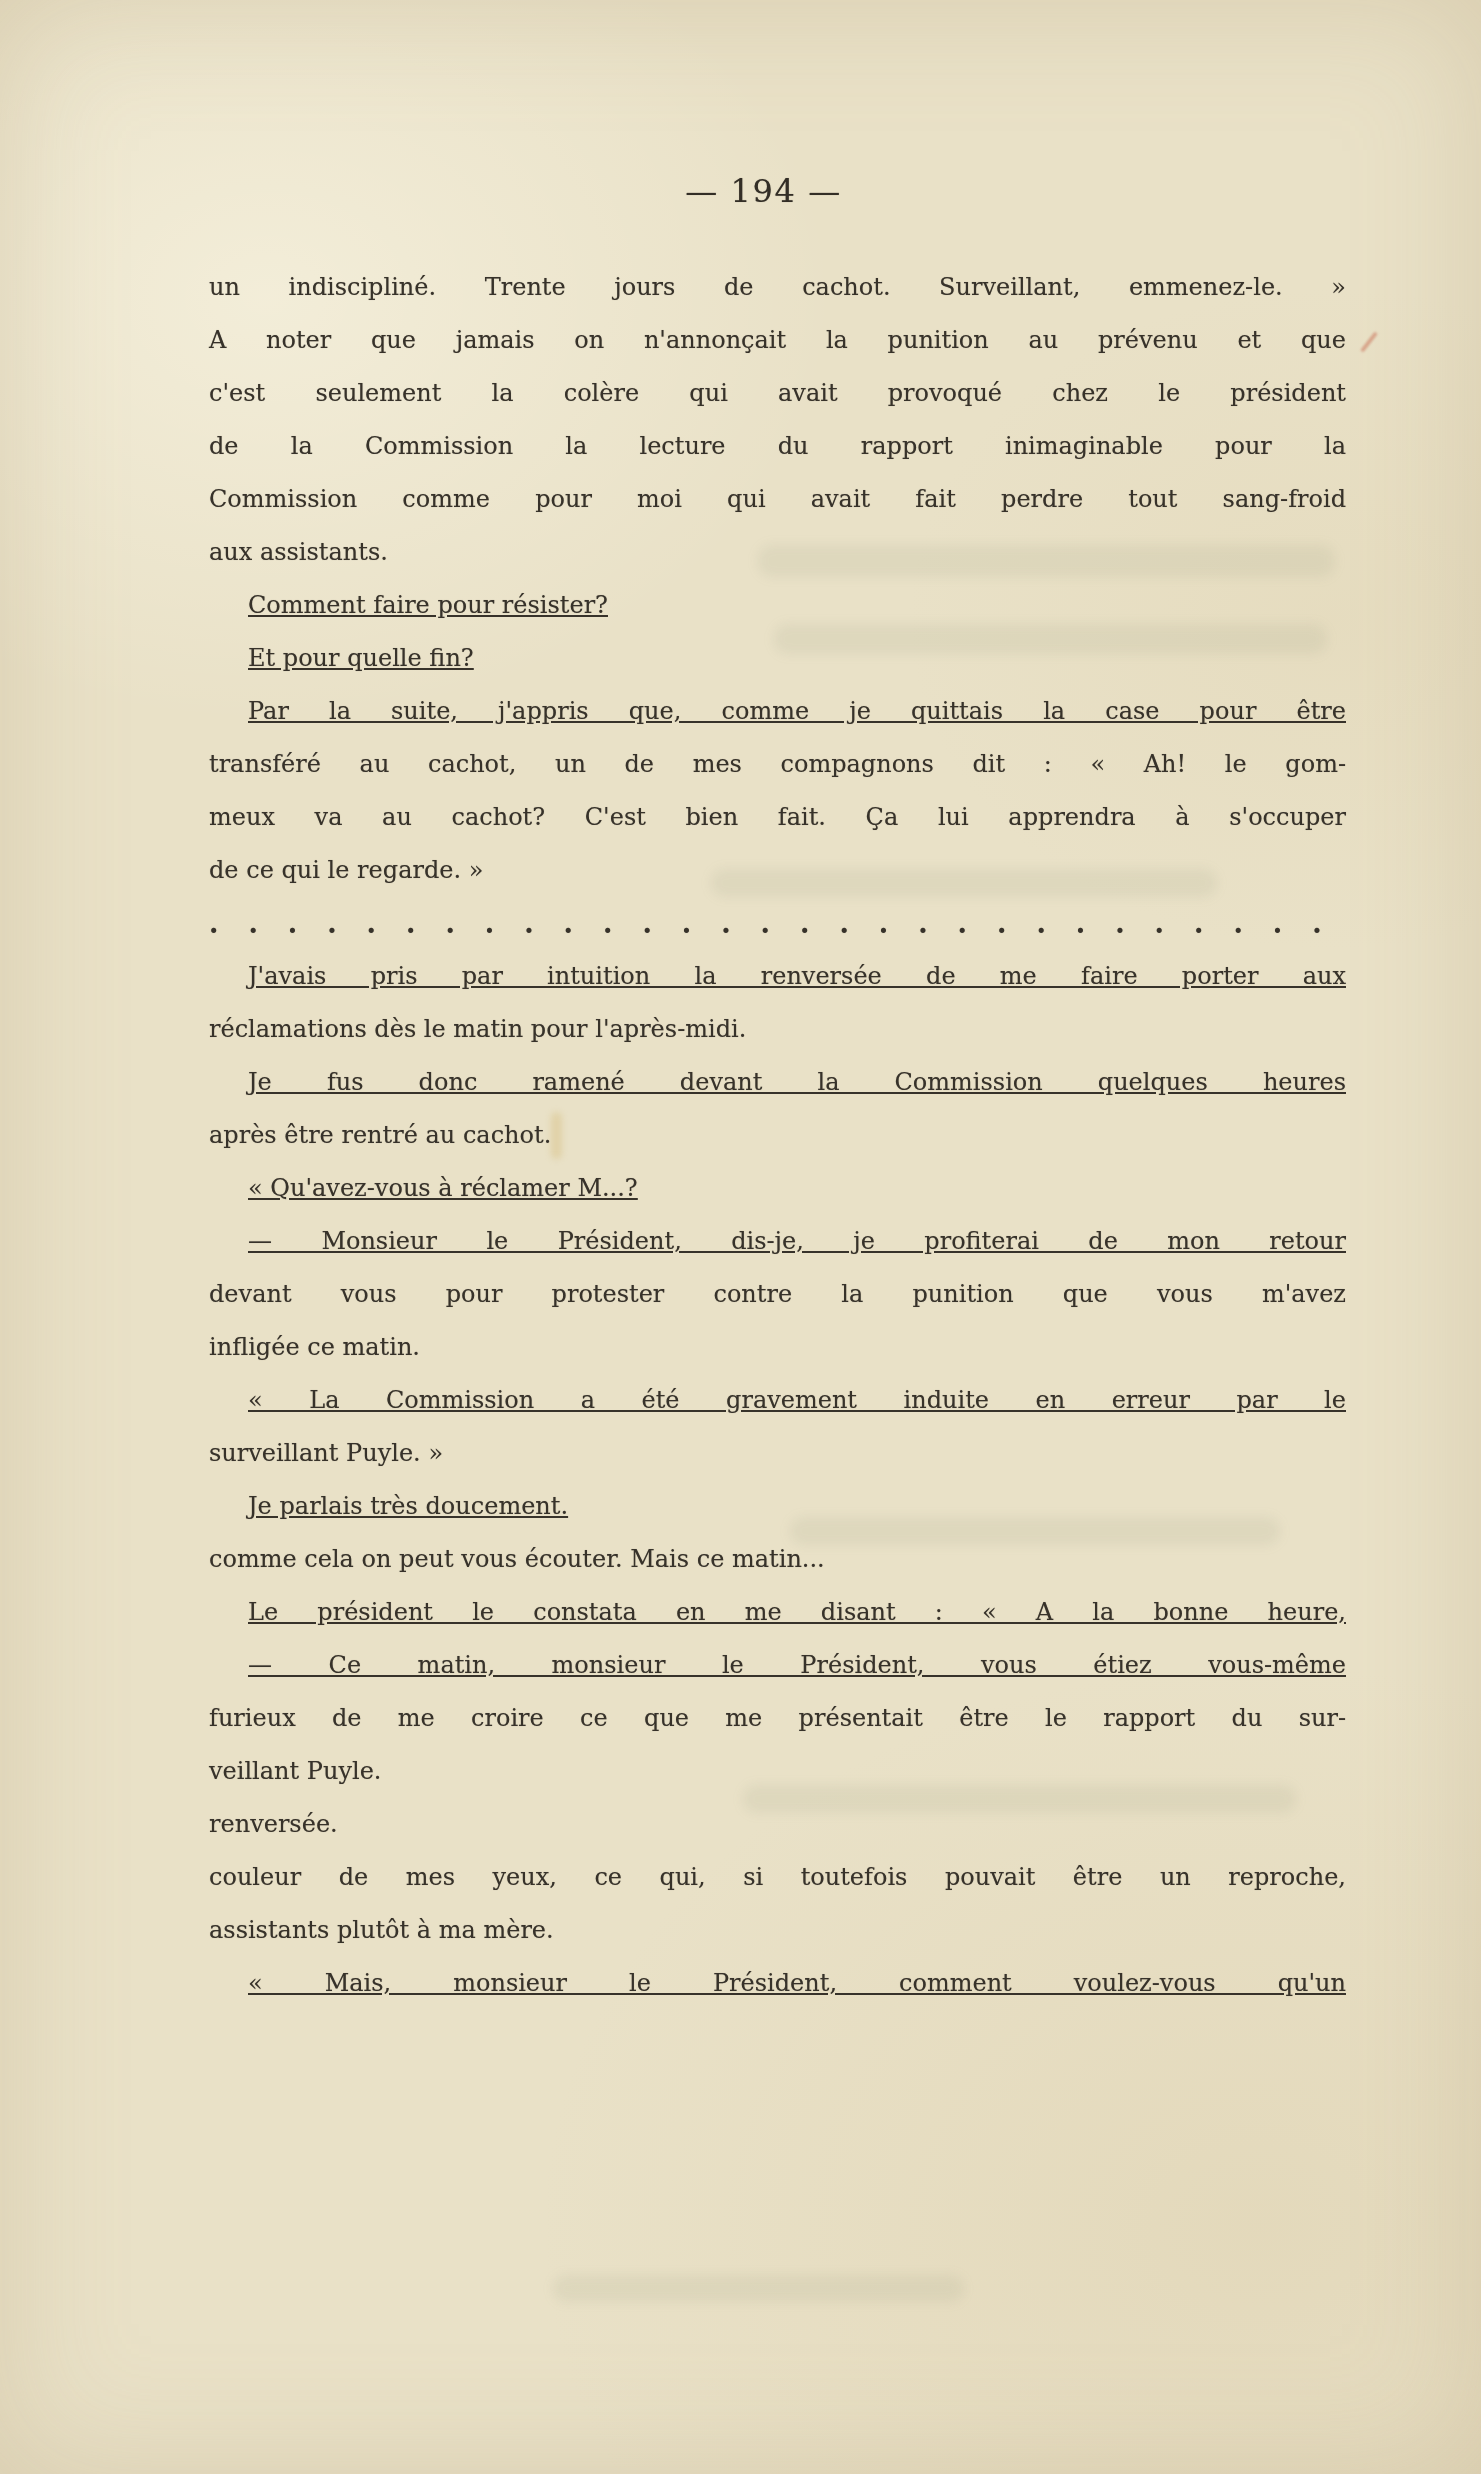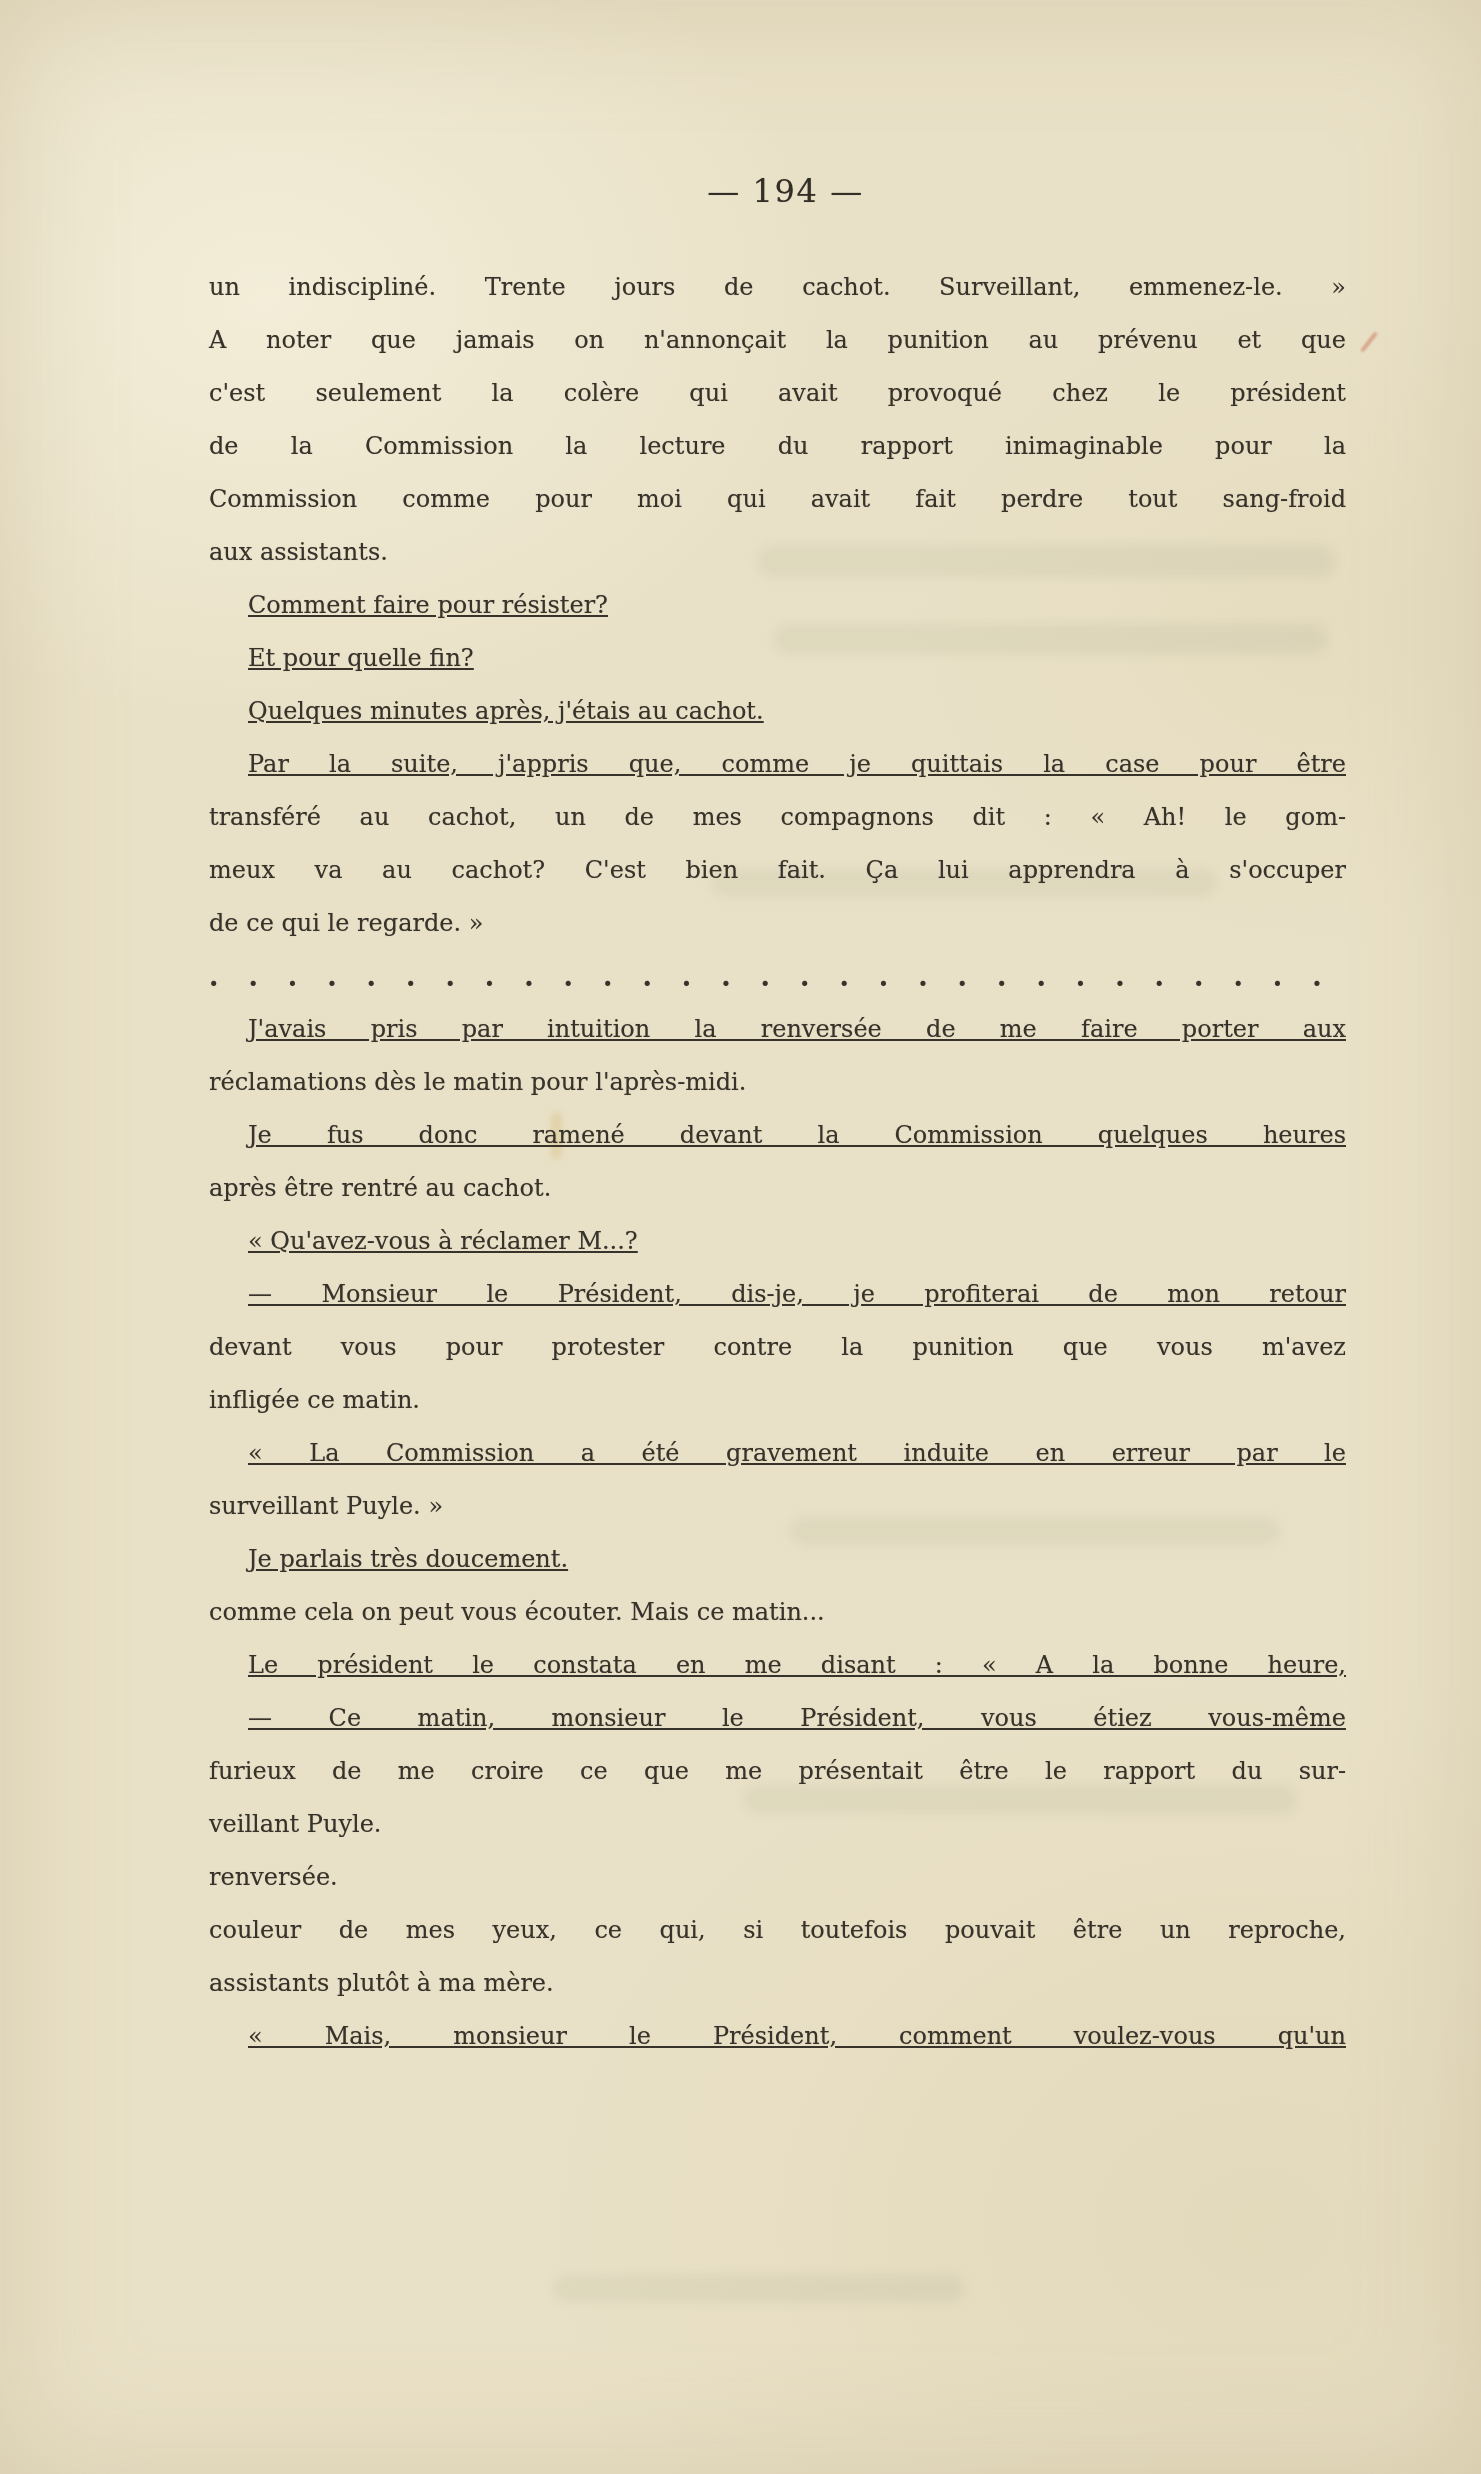--- a/index.html
+++ b/index.html
@@ -15,21 +15,21 @@
     background:
       radial-gradient(948px 711px at 18% 12%, rgba(255,252,238,0.45), rgba(255,252,238,0) 60%),
       radial-gradient(1106px 869px at 85% 90%, rgba(214,198,160,0.30), rgba(214,198,160,0) 65%),
       radial-gradient(711px 553px at 90% 25%, rgba(219,205,168,0.25), rgba(219,205,168,0) 60%),
       #e9e1c7;
     box-shadow: inset 0 0 126px rgba(172,152,112,0.28);
     color:#37322a;
   }
   .pagenum{
     position:absolute;
-    top:172px;left:217px;width:1137px;
+    top:172px;left:195px;width:1137px;
     text-align:center;
     font-size:32px;
     letter-spacing:1.6px;
     color:#332e26;
     text-shadow:0 0 0.8px rgba(51,46,38,0.45);
   }
   .textblock{
     position:absolute;
     top:261px;left:209px;width:1137px;
   }
@@ -92,21 +92,20 @@
 
   <div class="textblock">
     <div class="line j">un indiscipliné. Trente jours de cachot. Surveillant, emmenez-le. »</div>
     <div class="line j">A noter que jamais on n'annonçait la punition au prévenu et que</div>
     <div class="line j">c'est seulement la colère qui avait provoqué chez le président</div>
     <div class="line j">de la Commission la lecture du rapport inimaginable pour la</div>
     <div class="line j">Commission comme pour moi qui avait fait perdre tout sang-froid</div>
     <div class="line">aux assistants.</div>
     <div class="line ind">Comment faire pour résister?</div>
     <div class="line ind">Et pour quelle fin?</div>
-    <div class="line ind">Quelques minutes après, j'étais au cachot.</div>
     <div class="line ind j">Par la suite, j'appris que, comme je quittais la case pour être</div>
     <div class="line j">transféré au cachot, un de mes compagnons dit : « Ah! le gom-</div>
     <div class="line j">meux va au cachot? C'est bien fait. Ça lui apprendra à s'occuper</div>
     <div class="line">de ce qui le regarde. »</div>
     <div class="line dots">..............................</div>
     <div class="line ind j">J'avais pris par intuition la renversée de me faire porter aux</div>
     <div class="line">réclamations dès le matin pour l'après-midi.</div>
     <div class="line ind j">Je fus donc ramené devant la Commission quelques heures</div>
     <div class="line">après être rentré au cachot.</div>
     <div class="line ind">« Qu'avez-vous à réclamer M...?</div>

